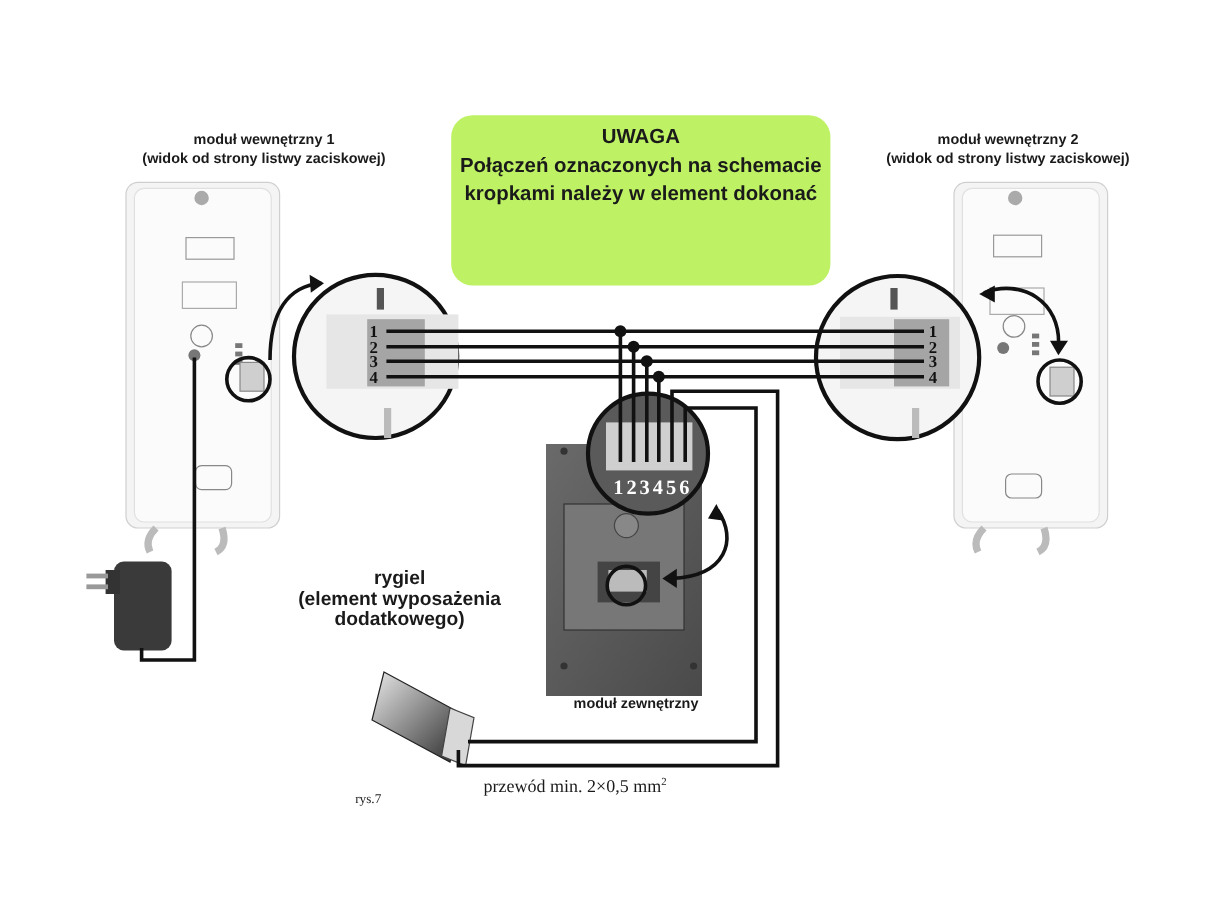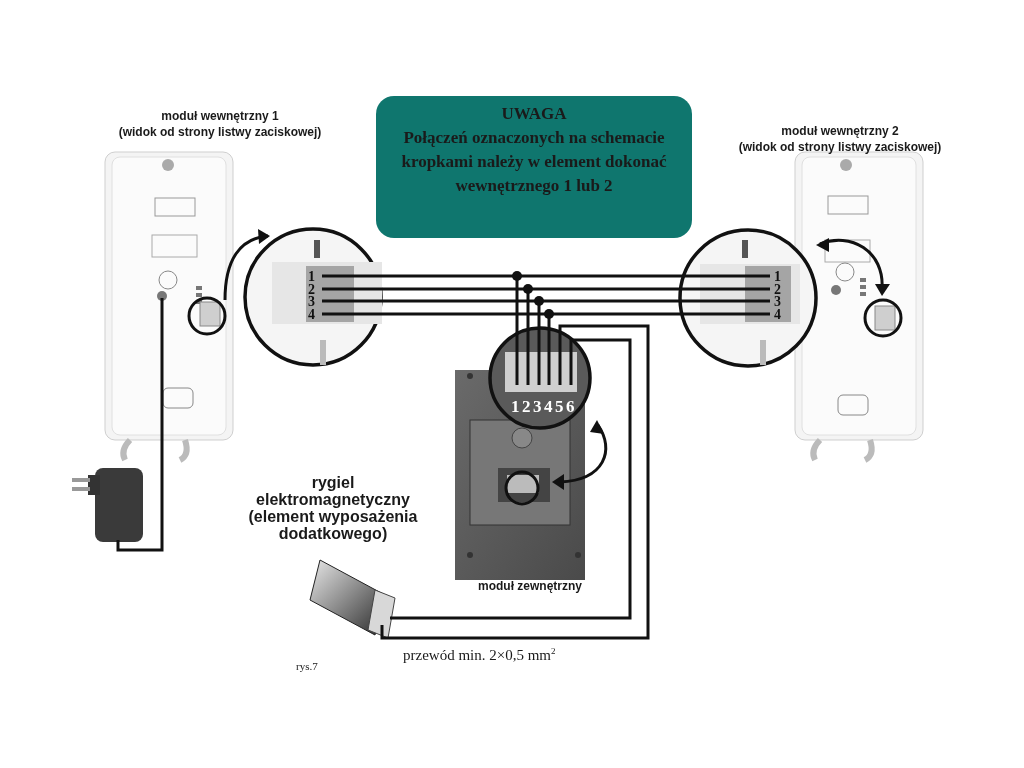--- a/index.html
+++ b/index.html
@@ -2,22 +2,22 @@
 <html><head>
 <meta charset="utf-8">
 <style>
   html, body { margin:0; padding:0; background:#ffffff; }
   body { width:1024px; height:768px; position:relative; overflow:hidden;
          font-family:"Liberation Sans", sans-serif; color:#1a1a1a; }
   .abs { position:absolute; }
   .label-sans { font-family:"Liberation Sans", sans-serif; font-weight:bold; font-size:12px;
                 text-align:center; line-height:16px; color:#1a1a1a; }
   .label-serif { font-family:"Liberation Serif", serif; color:#1a1a1a; }
-  .note-box { left:376px; top:96px; width:316px; height:142px; background:#0f766e;
-              border-radius:18px; text-align:center; font-family:Liberation Serif, serif;
+  .note-box { left:376px; top:96px; width:316px; height:142px; background:#bef264;
+              border-radius:18px; text-align:center; font-family:Liberation Sans, sans-serif;
               font-weight:bold; font-size:17px; line-height:24px; padding-top:6px; box-sizing:border-box; }
   svg { position:absolute; left:0; top:0; }
   .term-num { font-family:"Liberation Serif", serif; font-weight:bold; font-size:14px; fill:#111; }
   .ext-num { font-family:"Liberation Serif", serif; font-weight:bold; font-size:17px; fill:#ffffff; }
 </style>
 </head>
 <body>
 
 <svg width="1024" height="768" viewBox="0 0 1024 768">
   <defs>
@@ -159,35 +159,33 @@
     <text class="ext-num" x="555" y="412">5</text>
     <text class="ext-num" x="566" y="412">6</text>
   </g>
 </svg>
 
 <div class="abs label-sans" style="left:100px; top:108px; width:240px;">
   <div>moduł wewnętrzny 1</div>
   <div>(widok od strony listwy zaciskowej)</div>
 </div>
 
-<div class="abs label-sans" style="left:705px; top:108px; width:270px;margin-top:15px;">
+<div class="abs label-sans" style="left:705px; top:108px; width:270px;">
   <div>moduł wewnętrzny 2</div>
   <div>(widok od strony listwy zaciskowej)</div>
 </div>
 
 <div class="abs note-box">
   <div>UWAGA</div>
   <div>Połączeń oznaczonych na schemacie</div>
   <div>kropkami należy w element dokonać</div>
-  <div>wewnętrznego 1 lub 2</div>
 </div>
 
 <div class="abs label-sans" style="left:238px; top:474px; width:190px; font-size:16px; line-height:17px;">
   <div>rygiel</div>
-  <div>elektromagnetyczny</div>
   <div>(element wyposażenia</div>
   <div>dodatkowego)</div>
 </div>
 
 <div class="abs label-sans" style="left:440px; top:578px; width:180px;">moduł zewnętrzny</div>
 
 <div class="abs label-serif" style="left:403px; top:646px; font-size:15px;text-align:center;">
   <span>przewód min. 2×0,5 mm</span><sup style="font-size:9px;">2</sup>
 </div>
 

